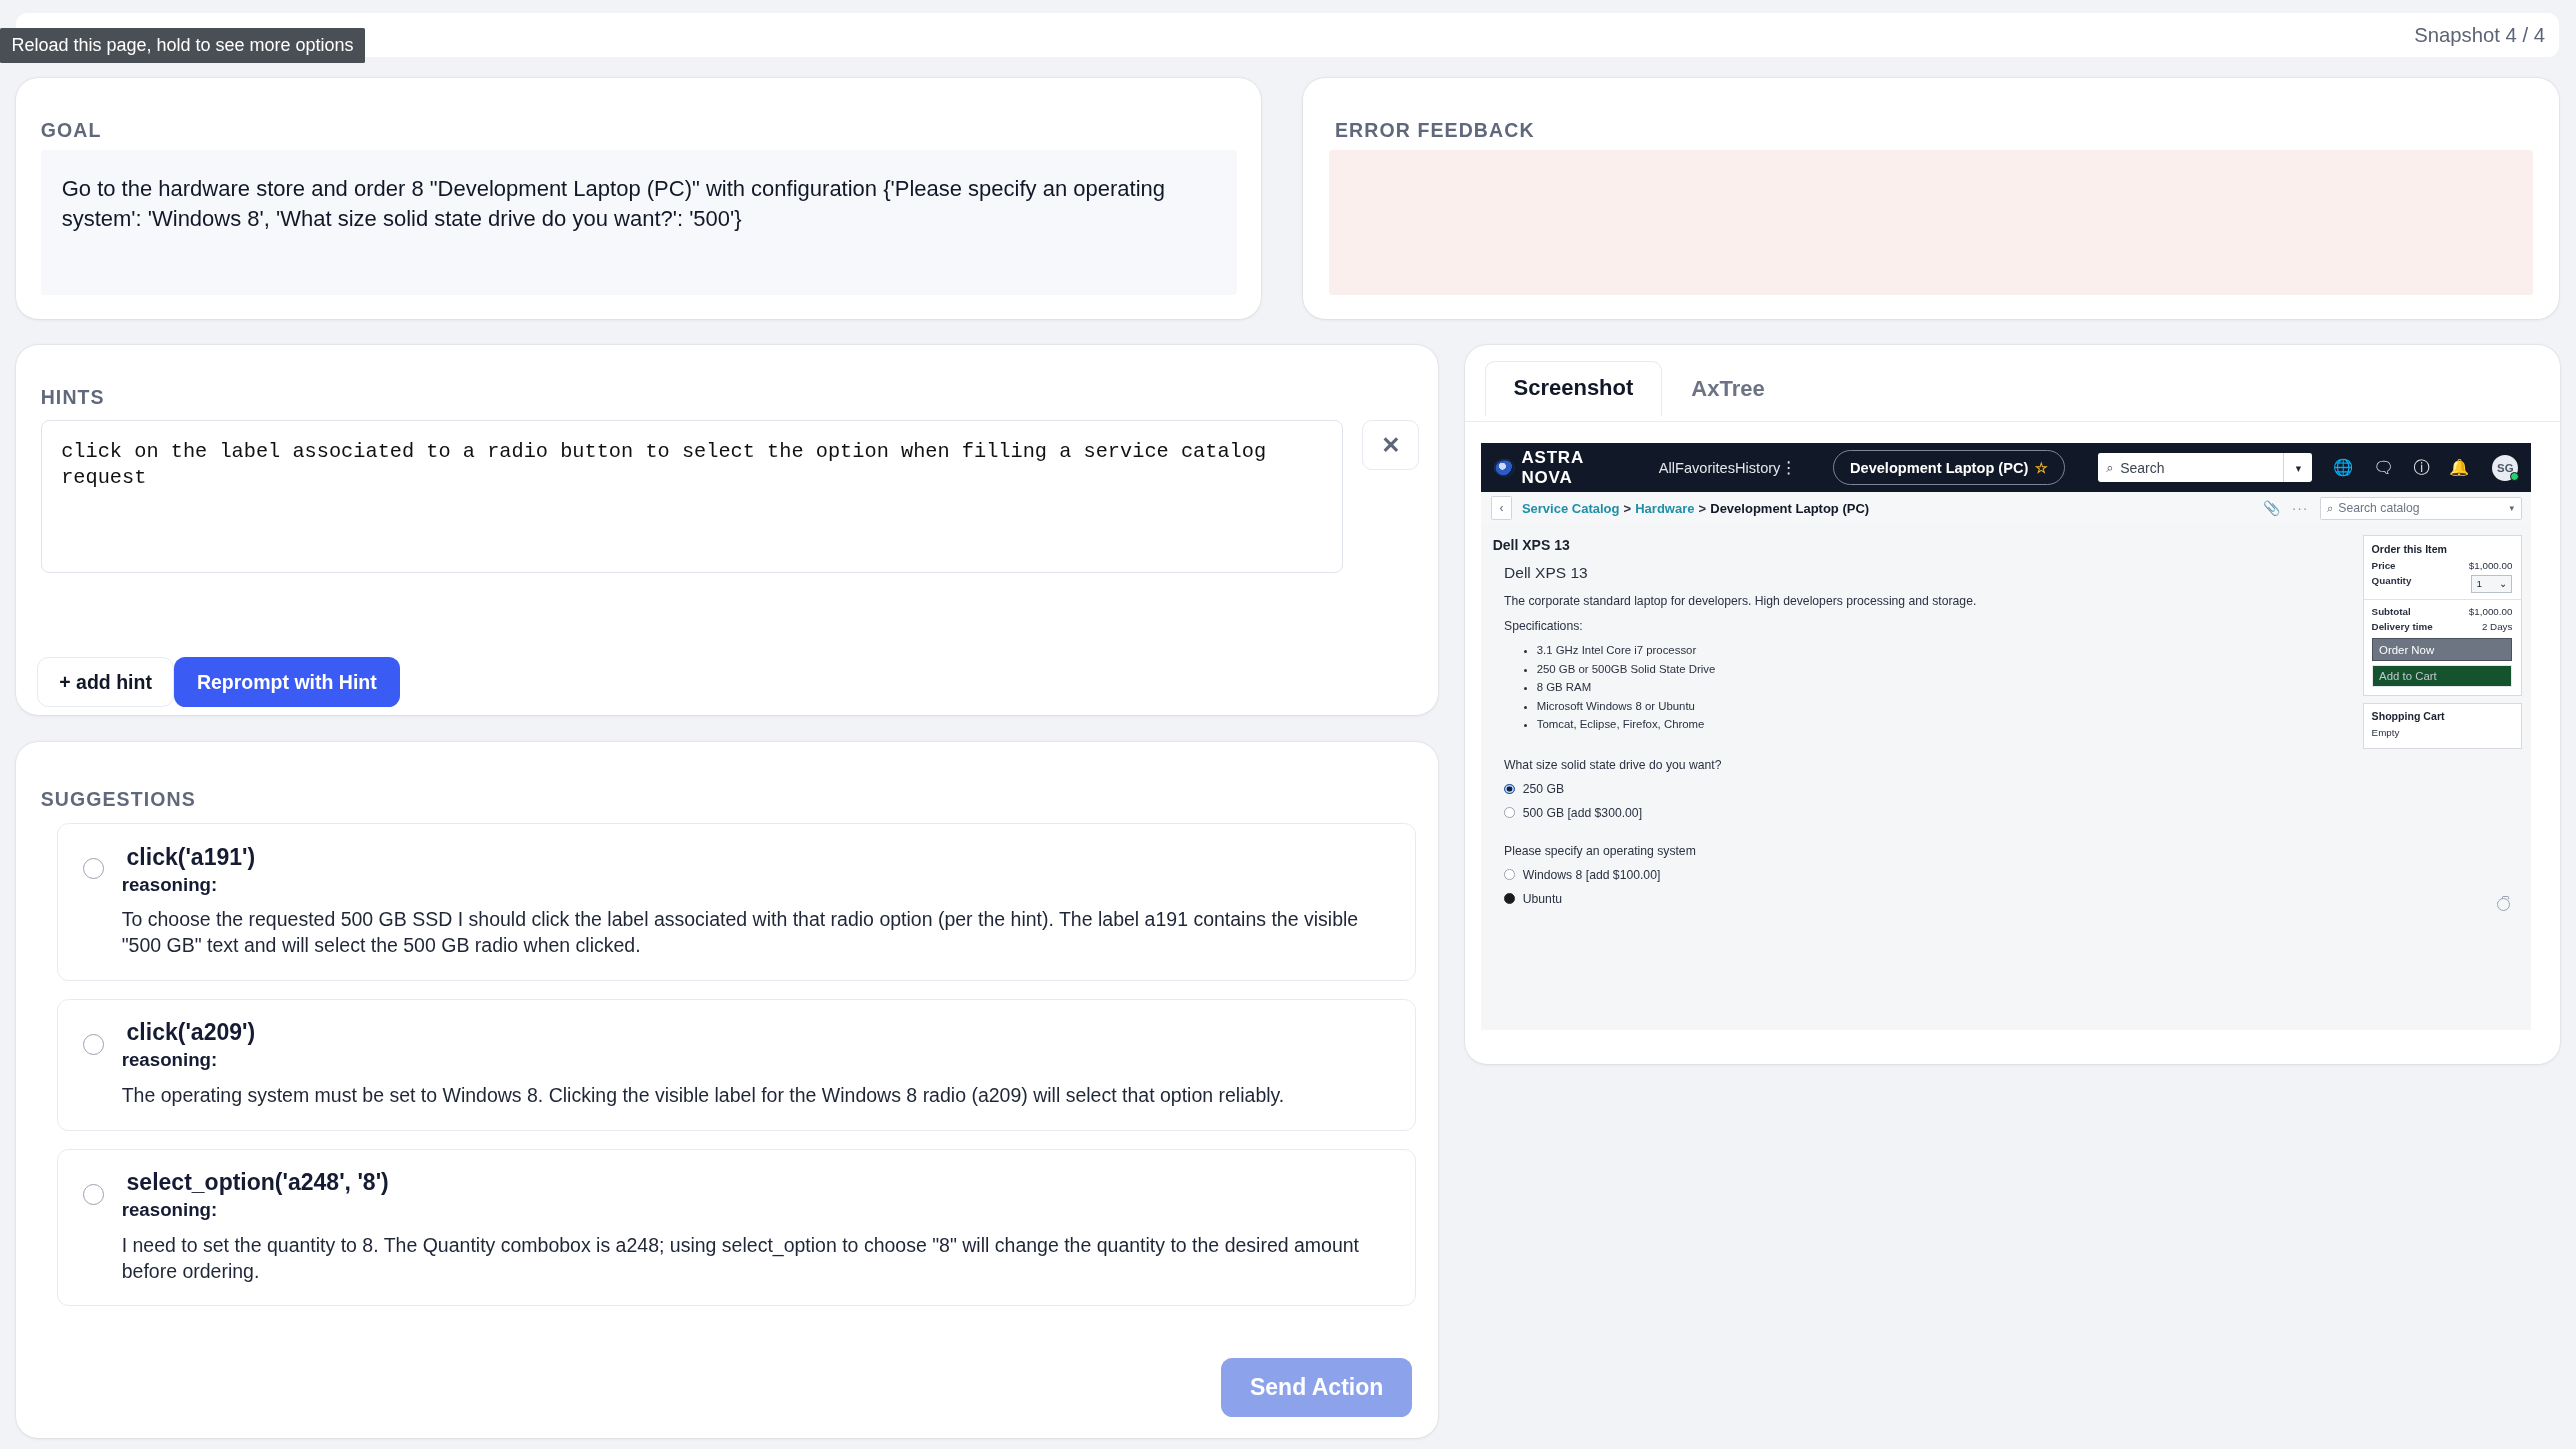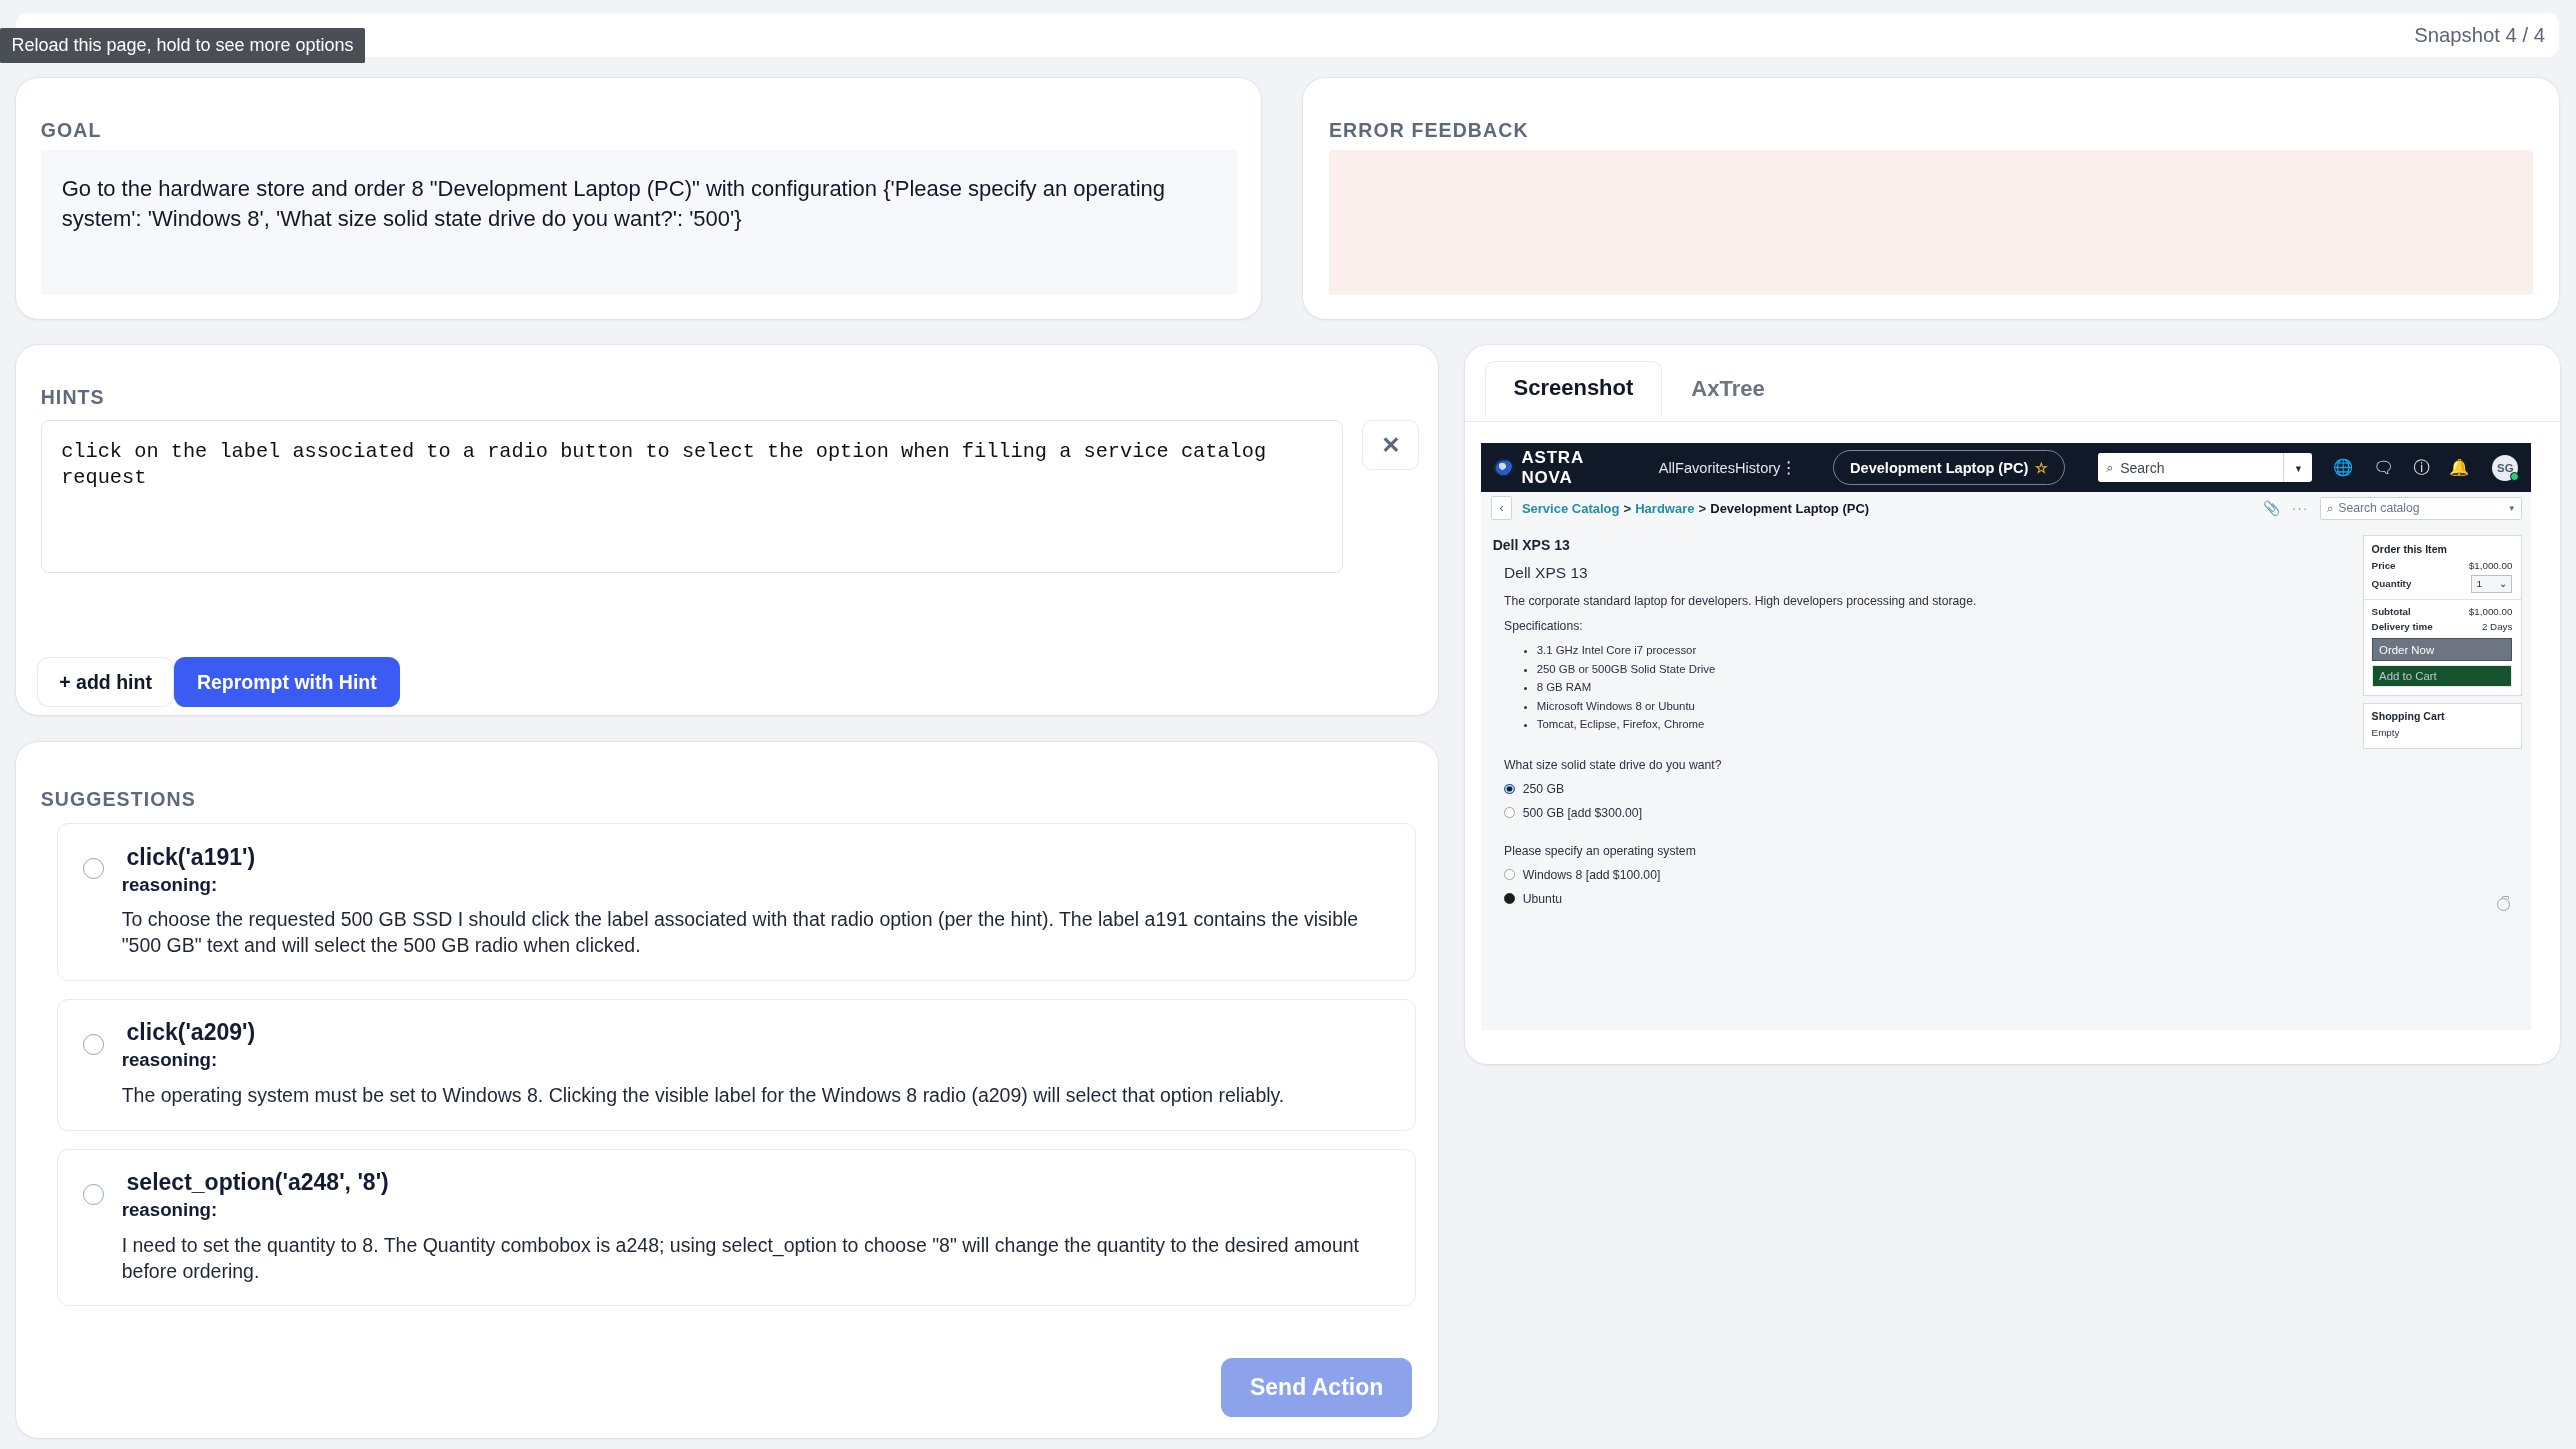--- a/index.html
+++ b/index.html
@@ -55,21 +55,21 @@
   #goal-card .card-title { position:absolute; left: 24.4px; top: 41px; }
   .goal-box {
     position: absolute; left: 24.4px; top: 72px; width: 1196px; height: 145px;
     background: #f7f8fb; border-radius: 3.3px;
     padding: 24.4px 21px;
     font-size: 22px; line-height: 1.33; color: #111827;
   }
 
   
   #error-card { left: 1303px; top: 78px; width: 1256px; height: 241px; }
-  #error-card .card-title { position:absolute; left: 26px; top: 41px; }
+  #error-card .card-title { position:absolute; left: 32px; top: 41px; }
   .error-box {
     position: absolute; left: 26px; top: 72px; width: 1204px; height: 145px;
     background: #fbefee; border-radius: 3.3px;
   }
 
   
   #hints-card { left: 16.3px; top: 345px; width: 1422px; height: 370px; }
   #hints-card .card-title { position:absolute; left: 24.4px; top: 41px; }
   .hint-textarea {
     position: absolute; left: 24.4px; top: 75px; width: 1302px; height: 153px;
@@ -259,21 +259,21 @@
   .sn-radio.checked-blue {
     border:0.8px solid #2c5fb5; background:#152235;
     box-shadow: 0 0 0 1.6px #bcd2f0 inset;
   }
   .sn-radio.checked-dark { border:0.8px solid #333; background:#1b1b1b; }
   .sn-opt-label { font-size:12.2px; color:#2a3142; }
 
   .sn-side { position:absolute; right:9.8px; top:11.4px; width:159px; }
   .sn-panel { background:#fff; border:0.8px solid #d7dbe1; padding: 6.5px 8.1px 8.1px 8.1px; }
   .sn-panel-title { font-size:10.6px; font-weight:bold; color:#1b2230; margin-bottom: 4.9px; }
-  .sn-row { display:flex; justify-content:space-between; align-items:center; font-size:9.8px; color:#2a3142; margin-bottom:4.1px; }
+  .sn-row { display:flex; justify-content:space-between; align-items:flex-start; font-size:9.8px; color:#2a3142; margin-bottom:4.1px; }
   .sn-row b { font-weight:bold; }
   .sn-qty {
     width:41px; height:18px; border:0.8px solid #b9bfc9; background:#f5f6f7;
     font-size:9.8px; color:#1b2230; display:flex; align-items:center;
     justify-content:space-between; padding: 0 4.1px;
   }
   .sn-sep { height:0.8px; background:#dfe2e7; margin: 5.7px -8.1px 6.5px -8.1px; }
   .sn-order-now {
     background:#6d7482; color:#fff; border:0.8px solid #4b515c;
     font-size:11.4px; padding: 4.1px 6.5px; margin-top: 6.5px; cursor:pointer;

